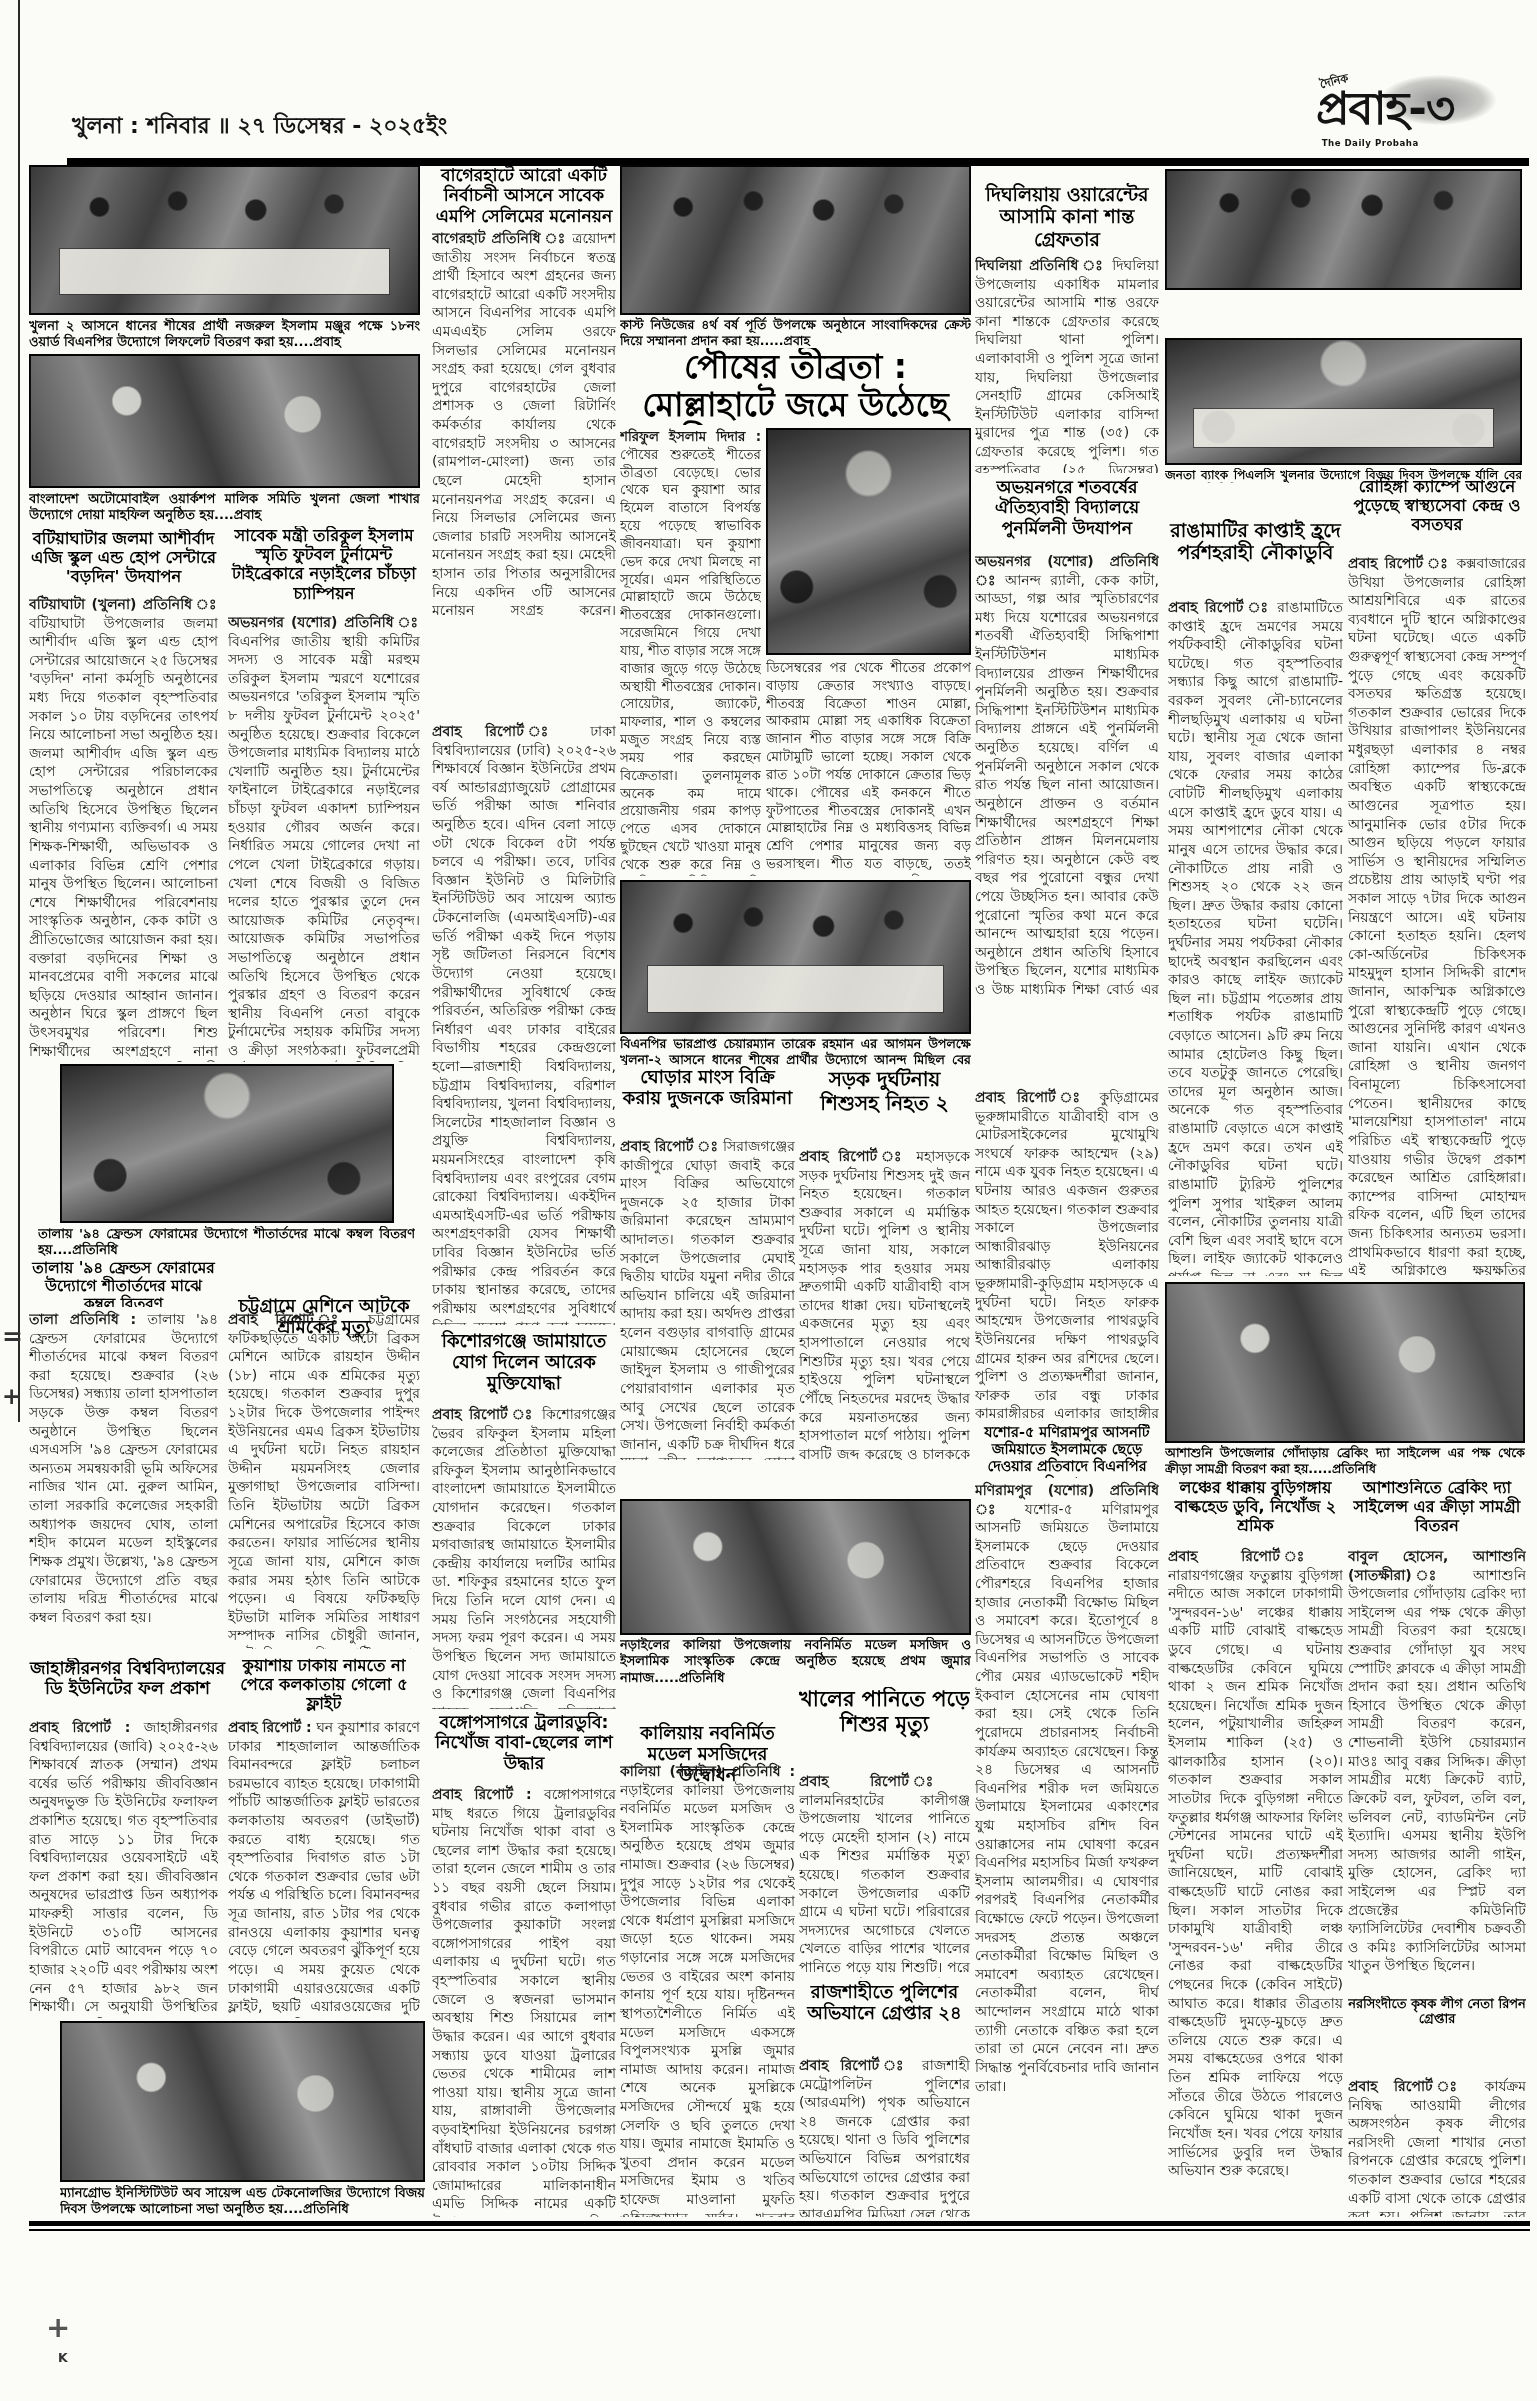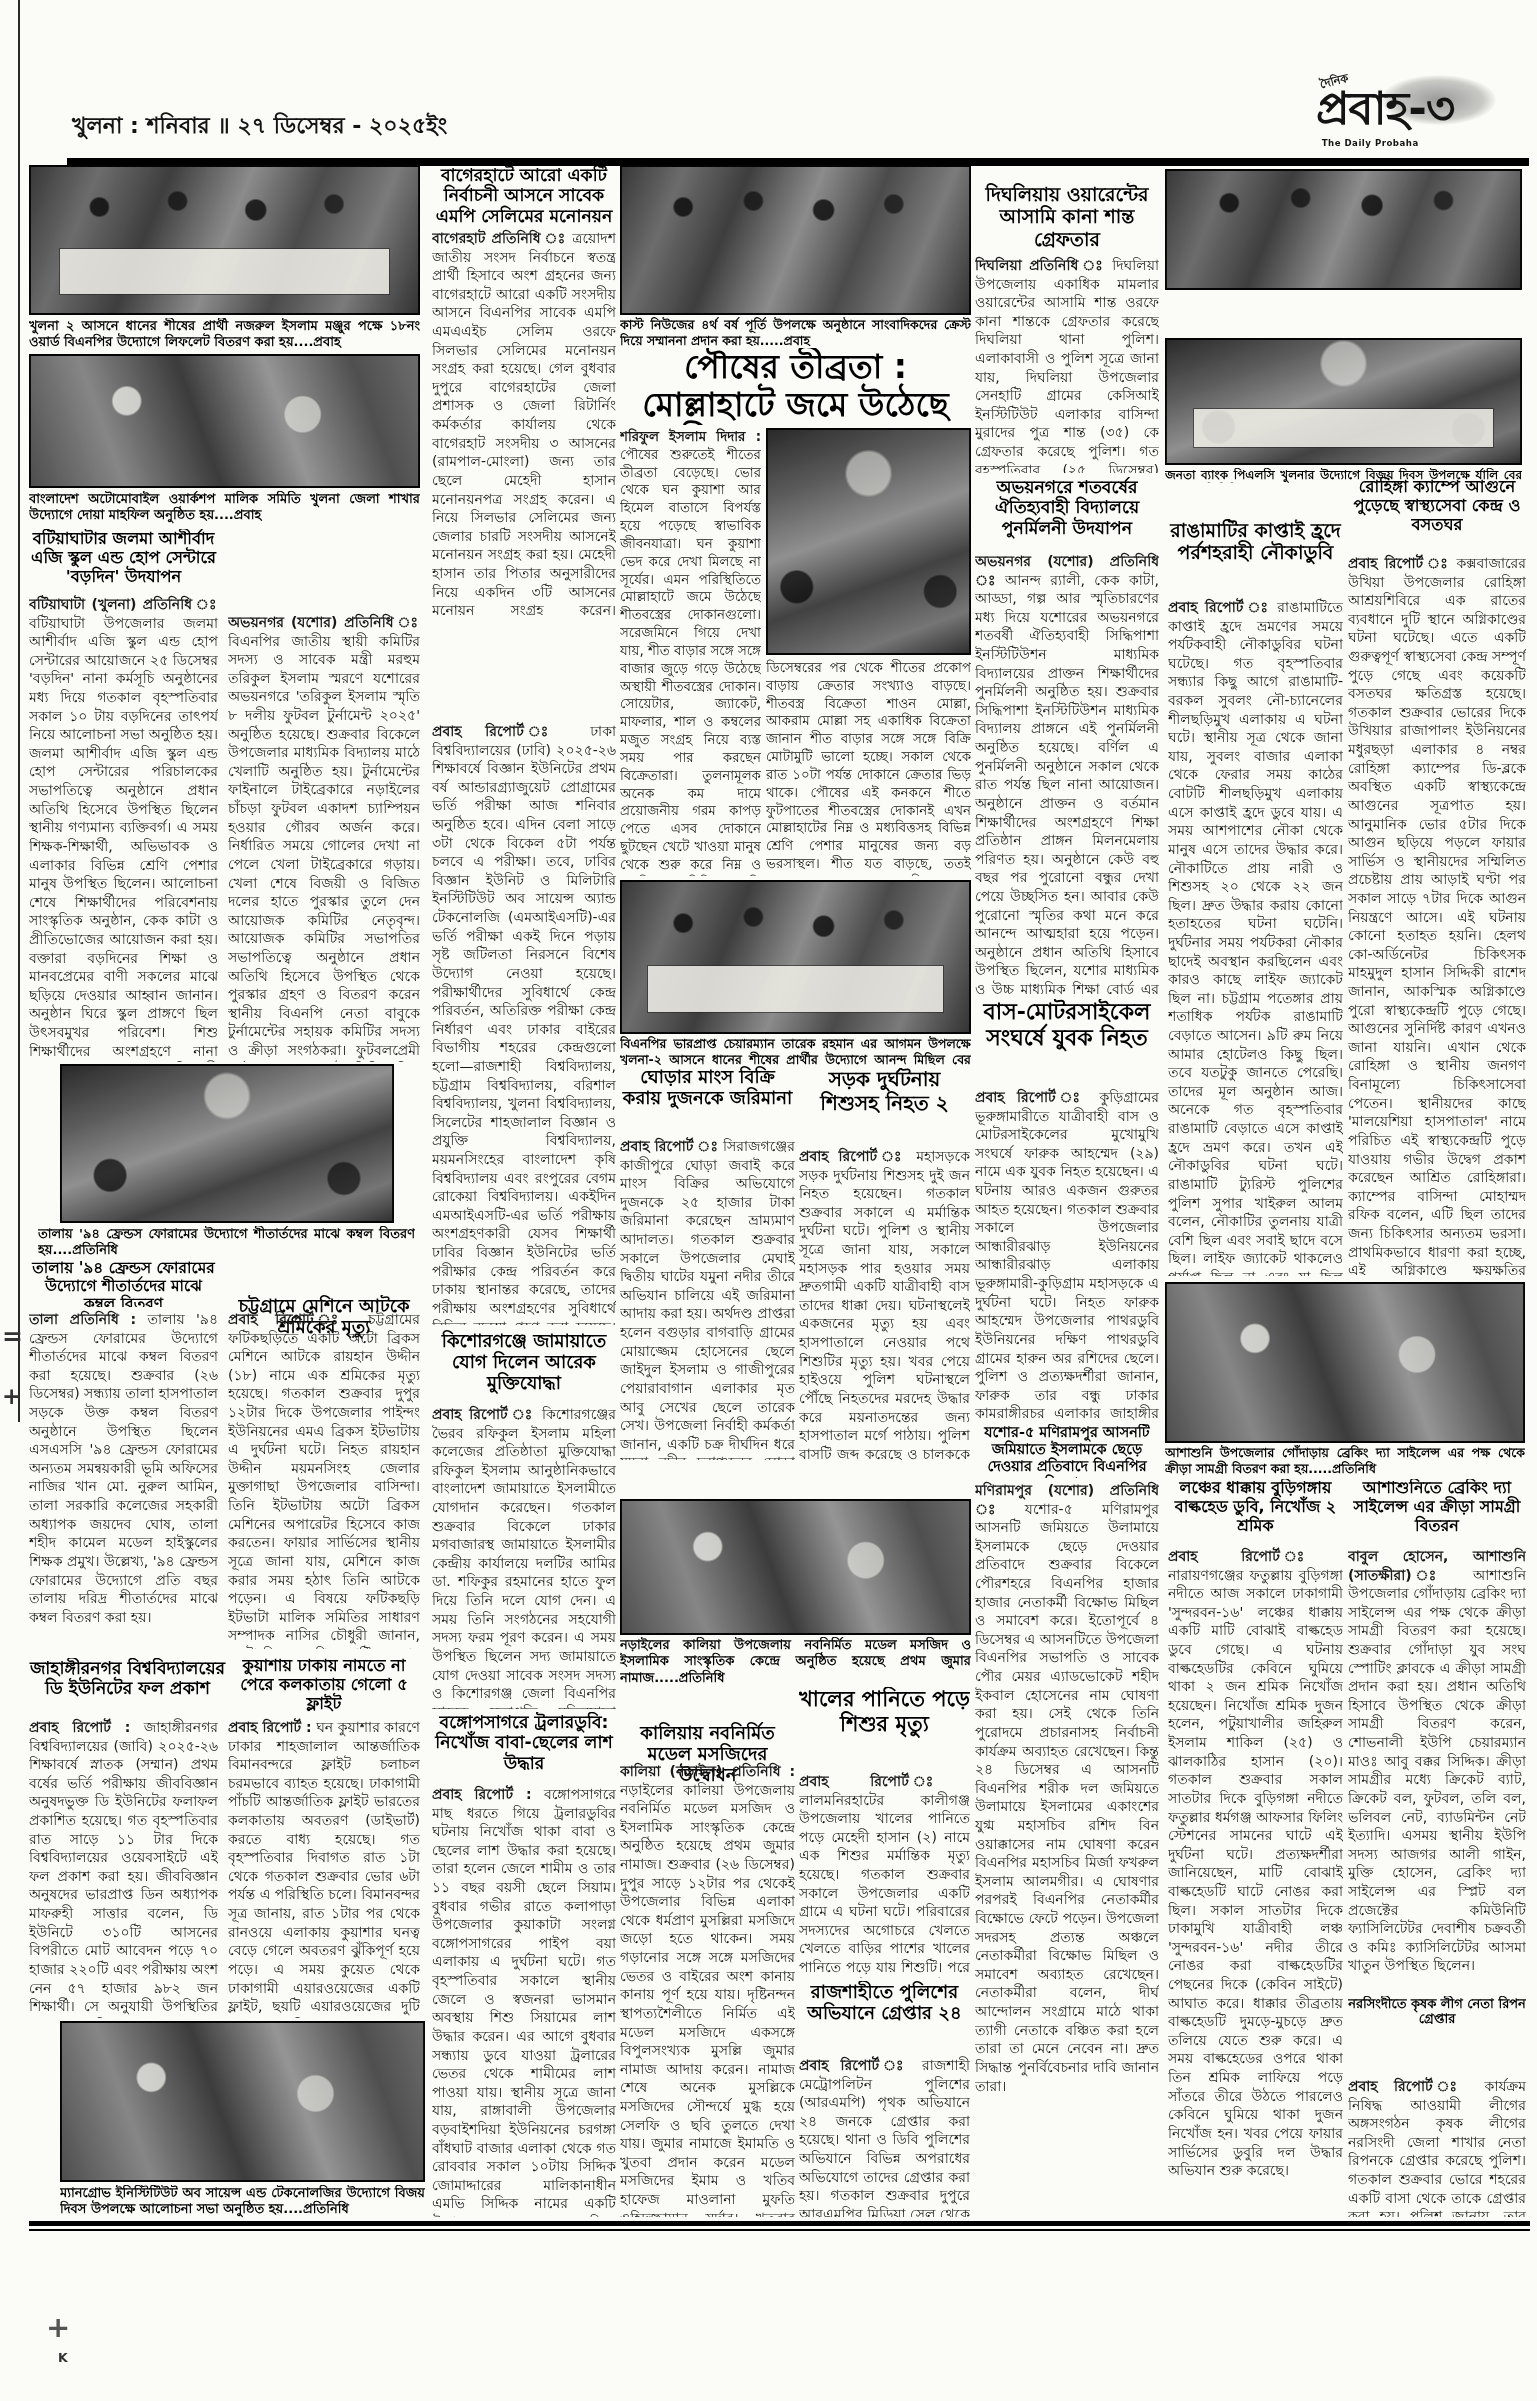--- a/index.html
+++ b/index.html
@@ -60,20 +60,21 @@
   <div class="cap" style="left:29px;top:318px;width:391px;height:35px;">খুলনা ২ আসনে ধানের শীষের প্রার্থী নজরুল ইসলাম মঞ্জুর পক্ষে ১৮নং ওয়ার্ড বিএনপির উদ্যোগে লিফলেট বিতরণ করা হয়....প্রবাহ</div>
 
   <div class="photo pB" style="left:29px;top:354px;width:391px;height:134px;"></div>
   <div class="cap" style="left:29px;top:491px;width:391px;height:33px;">বাংলাদেশ অটোমোবাইল ওয়ার্কশপ মালিক সমিতি খুলনা জেলা শাখার উদ্যোগে দোয়া মাহফিল অনুষ্ঠিত হয়....প্রবাহ</div>
 
   <div class="hl" style="left:29px;top:529px;width:189px;height:61px;font-size:16.3px;">বটিয়াঘাটার জলমা আশীর্বাদ এজি স্কুল এন্ড হোপ সেন্টারে 'বড়দিন' উদযাপন</div>
   <div class="bd" style="left:29px;top:595px;width:189px;height:467px;">
     <b>বটিয়াঘাটা (খুলনা) প্রতিনিধি ঃ</b> <span>বটিয়াঘাটা উপজেলার জলমা আশীর্বাদ এজি স্কুল এন্ড হোপ সেন্টারের আয়োজনে ২৫ ডিসেম্বর 'বড়দিন' নানা কর্মসূচি অনুষ্ঠানের মধ্য দিয়ে গতকাল বৃহস্পতিবার সকাল ১০ টায় বড়দিনের তাৎপর্য নিয়ে আলোচনা সভা অনুষ্ঠিত হয়। জলমা আশীর্বাদ এজি স্কুল এন্ড হোপ সেন্টারের পরিচালকের সভাপতিত্বে অনুষ্ঠানে প্রধান অতিথি হিসেবে উপস্থিত ছিলেন স্থানীয় গণ্যমান্য ব্যক্তিবর্গ। এ সময় শিক্ষক-শিক্ষার্থী, অভিভাবক ও এলাকার বিভিন্ন শ্রেণি পেশার মানুষ উপস্থিত ছিলেন। আলোচনা শেষে শিক্ষার্থীদের পরিবেশনায় সাংস্কৃতিক অনুষ্ঠান, কেক কাটা ও প্রীতিভোজের আয়োজন করা হয়। বক্তারা বড়দিনের শিক্ষা ও মানবপ্রেমের বাণী সকলের মাঝে ছড়িয়ে দেওয়ার আহ্বান জানান। অনুষ্ঠান ঘিরে স্কুল প্রাঙ্গণে ছিল উৎসবমুখর পরিবেশ। শিশু শিক্ষার্থীদের অংশগ্রহণে নানা খেলাধুলা ও পুরস্কার বিতরণী অনুষ্ঠিত হয়।</span>
   </div>
 
+  <div class="hl" style="left:228px;top:526px;width:192px;height:83px;font-size:16.3px;">সাবেক মন্ত্রী তরিকুল ইসলাম স্মৃতি ফুটবল টুর্নামেন্ট টাইব্রেকারে নড়াইলের চাঁচড়া চ্যাম্পিয়ন</div>
   <div class="bd" style="left:228px;top:613px;width:192px;height:449px;">
     <b>অভয়নগর (যশোর) প্রতিনিধি ঃ</b> <span>বিএনপির জাতীয় স্থায়ী কমিটির সদস্য ও সাবেক মন্ত্রী মরহুম তরিকুল ইসলাম স্মরণে যশোরের অভয়নগরে 'তরিকুল ইসলাম স্মৃতি ৮ দলীয় ফুটবল টুর্নামেন্ট ২০২৫' অনুষ্ঠিত হয়েছে। শুক্রবার বিকেলে উপজেলার মাধ্যমিক বিদ্যালয় মাঠে খেলাটি অনুষ্ঠিত হয়। টুর্নামেন্টের ফাইনালে টাইব্রেকারে নড়াইলের চাঁচড়া ফুটবল একাদশ চ্যাম্পিয়ন হওয়ার গৌরব অর্জন করে। নির্ধারিত সময়ে গোলের দেখা না পেলে খেলা টাইব্রেকারে গড়ায়। খেলা শেষে বিজয়ী ও বিজিত দলের হাতে পুরস্কার তুলে দেন আয়োজক কমিটির নেতৃবৃন্দ। আয়োজক কমিটির সভাপতির সভাপতিত্বে অনুষ্ঠানে প্রধান অতিথি হিসেবে উপস্থিত থেকে পুরস্কার গ্রহণ ও বিতরণ করেন স্থানীয় বিএনপি নেতা বাবুকে টুর্নামেন্টের সহায়ক কমিটির সদস্য ও ক্রীড়া সংগঠকরা। ফুটবলপ্রেমী দর্শকদের প্রধান উপস্থিতি ছিল চোখে পড়ার মতো।</span>
   </div>
 
   <div class="photo pC" style="left:60px;top:1064px;width:334px;height:159px;"></div>
   <div class="cap" style="left:38px;top:1226px;width:377px;height:31px;">তালায় '৯৪ ফ্রেন্ডস ফোরামের উদ্যোগে শীতার্তদের মাঝে কম্বল বিতরণ হয়....প্রতিনিধি</div>
 
   <div class="hl" style="left:29px;top:1259px;width:189px;height:48px;font-size:15.4px;">তালায় '৯৪ ফ্রেন্ডস ফোরামের উদ্যোগে শীতার্তদের মাঝে কম্বল বিতরণ</div>
   <div class="bd" style="left:29px;top:1310px;width:189px;height:344px;">
     <b>তালা প্রতিনিধি :</b> <span>তালায় '৯৪ ফ্রেন্ডস ফোরামের উদ্যোগে শীতার্তদের মাঝে কম্বল বিতরণ করা হয়েছে। শুক্রবার (২৬ ডিসেম্বর) সন্ধ্যায় তালা হাসপাতাল সড়কে উক্ত কম্বল বিতরণ অনুষ্ঠানে উপস্থিত ছিলেন এসএসসি '৯৪ ফ্রেন্ডস ফোরামের অন্যতম সমন্বয়কারী ভূমি অফিসের নাজির খান মো. নুরুল আমিন, তালা সরকারি কলেজের সহকারী অধ্যাপক জয়দেব ঘোষ, তালা শহীদ কামেল মডেল হাইস্কুলের শিক্ষক প্রমুখ। উল্লেখ্য, '৯৪ ফ্রেন্ডস ফোরামের উদ্যোগে প্রতি বছর তালায় দরিদ্র শীতার্তদের মাঝে কম্বল বিতরণ করা হয়।</span>
@@ -178,21 +179,20 @@
   <div class="hl" style="left:1168px;top:519px;width:175px;height:75px;font-size:19px;">রাঙামাটির কাপ্তাই হ্রদে পর্রশহরাহী নৌকাডুবি</div>
   <div class="bd" style="left:1168px;top:598px;width:175px;height:678px;">
     <b>প্রবাহ রিপোর্ট ঃ</b> <span>রাঙামাটিতে কাপ্তাই হ্রদে ভ্রমণের সময়ে পর্যটকবাহী নৌকাডুবির ঘটনা ঘটেছে। গত বৃহস্পতিবার সন্ধ্যার কিছু আগে রাঙামাটি-বরকল সুবলং নৌ-চ্যানেলের শীলছড়িমুখ এলাকায় এ ঘটনা ঘটে। স্থানীয় সূত্র থেকে জানা যায়, সুবলং বাজার এলাকা থেকে ফেরার সময় কাঠের বোটটি শীলছড়িমুখ এলাকায় এসে কাপ্তাই হ্রদে ডুবে যায়। এ সময় আশপাশের নৌকা থেকে মানুষ এসে তাদের উদ্ধার করে। নৌকাটিতে প্রায় নারী ও শিশুসহ ২০ থেকে ২২ জন ছিল। দ্রুত উদ্ধার করায় কোনো হতাহতের ঘটনা ঘটেনি। দুর্ঘটনার সময় পর্যটকরা নৌকার ছাদেই অবস্থান করছিলেন এবং কারও কাছে লাইফ জ্যাকেট ছিল না। চট্টগ্রাম পতেঙ্গার প্রায় শতাধিক পর্যটক রাঙামাটি বেড়াতে আসেন। ৯টি রুম নিয়ে আমার হোটেলও কিছু ছিল। তবে যতটুকু জানতে পেরেছি। তাদের মূল অনুষ্ঠান আজ। অনেকে গত বৃহস্পতিবার রাঙামাটি বেড়াতে এসে কাপ্তাই হ্রদে ভ্রমণ করে। তখন এই নৌকাডুবির ঘটনা ঘটে। রাঙামাটি ট্যুরিস্ট পুলিশের পুলিশ সুপার খাইরুল আলম বলেন, নৌকাটির তুলনায় যাত্রী বেশি ছিল এবং সবাই ছাদে বসে ছিল। লাইফ জ্যাকেট থাকলেও পর্যাপ্ত ছিল না এবং যা ছিল তাও পর্যটকরা পরিধান করেনি বলে শুনেছি। বিভিন্ন ঘাট থেকে পর্যটকদের ওঠানামা করে এবং আমাদের লোকবলের সংকটের কারণে আমরাও সেইভাবে বিষয়টি দেখার সুযোগও পাইনি। তবে বিষয়টি নিয়ে জেলা প্রশাসকের সঙ্গে আলোচনা করে ঘাট কমিয়ে আনা যায় কি না। রাঙামাটি জেলা প্রশাসক নাজমা আসরাফী বলেন, আমরা বিষয়টি অবগত। আইনশৃঙ্খলা বিষয়ে সদর উপজেলা নির্বাহী অফিসার বোট মালিক সমিতিগুলোর সঙ্গে কথা বলেছে। আর পর্যটন তো জেলা পরিষদের কাছে ন্যস্ত বিষয়টি তারা ভালো বলতে পারবেন।</span>
   </div>
 
   <div class="hl" style="left:1348px;top:477px;width:178px;height:73px;font-size:16.3px;">রোহিঙ্গা ক্যাম্পে আগুনে পুড়েছে স্বাস্থ্যসেবা কেন্দ্র ও বসতঘর</div>
   <div class="bd" style="left:1348px;top:554px;width:178px;height:721px;">
     <b>প্রবাহ রিপোর্ট ঃ</b> <span>কক্সবাজারের উখিয়া উপজেলার রোহিঙ্গা আশ্রয়শিবিরে এক রাতের ব্যবধানে দুটি স্থানে অগ্নিকাণ্ডের ঘটনা ঘটেছে। এতে একটি গুরুত্বপূর্ণ স্বাস্থ্যসেবা কেন্দ্র সম্পূর্ণ পুড়ে গেছে এবং কয়েকটি বসতঘর ক্ষতিগ্রস্ত হয়েছে। গতকাল শুক্রবার ভোরের দিকে উখিয়ার রাজাপালং ইউনিয়নের মধুরছড়া এলাকার ৪ নম্বর রোহিঙ্গা ক্যাম্পের ডি-ব্লকে অবস্থিত একটি স্বাস্থ্যকেন্দ্রে আগুনের সূত্রপাত হয়। আনুমানিক ভোর ৫টার দিকে আগুন ছড়িয়ে পড়লে ফায়ার সার্ভিস ও স্থানীয়দের সম্মিলিত প্রচেষ্টায় প্রায় আড়াই ঘণ্টা পর সকাল সাড়ে ৭টার দিকে আগুন নিয়ন্ত্রণে আসে। এই ঘটনায় কোনো হতাহত হয়নি। হেলথ কো-অর্ডিনেটর চিকিৎসক মাহমুদুল হাসান সিদ্দিকী রাশেদ জানান, আকস্মিক অগ্নিকাণ্ডে পুরো স্বাস্থ্যকেন্দ্রটি পুড়ে গেছে। আগুনের সুনির্দিষ্ট কারণ এখনও জানা যায়নি। এখান থেকে রোহিঙ্গা ও স্থানীয় জনগণ বিনামূল্যে চিকিৎসাসেবা পেতেন। স্থানীয়দের কাছে 'মালয়েশিয়া হাসপাতাল' নামে পরিচিত এই স্বাস্থ্যকেন্দ্রটি পুড়ে যাওয়ায় গভীর উদ্বেগ প্রকাশ করেছেন আশ্রিত রোহিঙ্গারা। ক্যাম্পের বাসিন্দা মোহাম্মদ রফিক বলেন, এটি ছিল তাদের জন্য চিকিৎসার অন্যতম ভরসা। প্রাথমিকভাবে ধারণা করা হচ্ছে, এই অগ্নিকাণ্ডে ক্ষয়ক্ষতির পরিমাণ কোটি টাকার বেশি হতে পারে। উখিয়া ফায়ার সার্ভিসের স্টেশন অফিসার ডনার ত্রিপুরা জানান, একটি ইউনিট আগুন নেভাতে কাজ করেছে এবং তদন্ত শেষে আগুনের কারণ জানা যাবে। এদিকে এর আগের দিন গত বৃহস্পতিবার রাত আনুমানিক ১০টার দিকে কুতুপালং নিবন্ধিত রোহিঙ্গা ক্যাম্পের বি-ব্লকে আরেকটি অগ্নিকাণ্ডের ঘটনায় অন্তত পাঁচটি বসতঘর পুড়ে যায়।</span>
   </div>
 
-  <div class="hl" style="left:975px;top:999px;width:184px;height:85px;font-size:22px;">বাস-মোটরসাইকেল সংঘর্ষে যুবক নিহত</div>
   <div class="bd" style="left:975px;top:1088px;width:184px;height:332px;">
     <b>প্রবাহ রিপোর্ট ঃ</b> <span>কুড়িগ্রামের ভূরুঙ্গামারীতে যাত্রীবাহী বাস ও মোটরসাইকেলের মুখোমুখি সংঘর্ষে ফারুক আহম্মেদ (২৯) নামে এক যুবক নিহত হয়েছেন। এ ঘটনায় আরও একজন গুরুতর আহত হয়েছেন। গতকাল শুক্রবার সকালে উপজেলার আন্ধারীরঝাড় ইউনিয়নের আন্ধারীরঝাড় এলাকায় ভূরুঙ্গামারী-কুড়িগ্রাম মহাসড়কে এ দুর্ঘটনা ঘটে। নিহত ফারুক আহম্মেদ উপজেলার পাথরডুবি ইউনিয়নের দক্ষিণ পাথরডুবি গ্রামের হারুন অর রশিদের ছেলে। পুলিশ ও প্রত্যক্ষদর্শীরা জানান, ফারুক তার বন্ধু ঢাকার কামরাঙ্গীরচর এলাকার জাহাঙ্গীর আলম অপুকে সঙ্গে নিয়ে মোটরসাইকেলে করে কুড়িগ্রাম যাচ্ছিলেন। পথে আন্ধারীরঝাড় এলাকায় ঢাকা থেকে ভূরুঙ্গামারীগামী পাভেল পরিবহনের একটি বাসের সঙ্গে মুখোমুখি সংঘর্ষ হয়। জাহাঙ্গীর আলম অপুর অবস্থা আশঙ্কাজনক হওয়ায় তাকে উন্নত চিকিৎসার জন্য রংপুর মেডিক্যাল কলেজ হাসপাতালে পাঠানো হয়েছে। ভূরুঙ্গামারী থানার ওসি অজিম উদ্দিন দুর্ঘটনার সত্যতা নিশ্চিত করে বলেন, দুর্ঘটনাকবলিত বাস ও মোটরসাইকেল পুলিশ হেফাজতে রাখা হয়েছে। এ বিষয়ে আইনগত ব্যবস্থা প্রক্রিয়াধীন রয়েছে।</span>
   </div>
 
   <div class="hl" style="left:975px;top:1424px;width:184px;height:54px;font-size:14.4px;">যশোর-৫ মণিরামপুর আসনটি জমিয়াতে ইসলামকে ছেড়ে দেওয়ার প্রতিবাদে বিএনপির বিক্ষোভ</div>
   <div class="bd" style="left:975px;top:1481px;width:184px;height:736px;">
     <b>মণিরামপুর (যশোর) প্রতিনিধি ঃ</b> <span>যশোর-৫ মণিরামপুর আসনটি জমিয়তে উলামায়ে ইসলামকে ছেড়ে দেওয়ার প্রতিবাদে শুক্রবার বিকেলে পৌরশহরে বিএনপির হাজার হাজার নেতাকর্মী বিক্ষোভ মিছিল ও সমাবেশ করে। ইতোপূর্বে ৪ ডিসেম্বর এ আসনটিতে উপজেলা বিএনপির সভাপতি ও সাবেক পৌর মেয়র এ্যাডভোকেট শহীদ ইকবাল হোসেনের নাম ঘোষণা করা হয়। সেই থেকে তিনি পুরোদমে প্রচারনাসহ নির্বাচনী কার্যক্রম অব্যাহত রেখেছেন। কিন্তু ২৪ ডিসেম্বর এ আসনটি বিএনপির শরীক দল জমিয়তে উলামায়ে ইসলামের একাংশের যুগ্ম মহাসচিব রশিদ বিন ওয়াক্কাসের নাম ঘোষণা করেন বিএনপির মহাসচিব মির্জা ফখরুল ইসলাম আলমগীর। এ ঘোষণার পরপরই বিএনপির নেতাকর্মীর বিক্ষোভে ফেটে পড়েন। উপজেলা সদরসহ প্রত্যন্ত অঞ্চলে নেতাকর্মীরা বিক্ষোভ মিছিল ও সমাবেশ অব্যাহত রেখেছেন। নেতাকর্মীরা বলেন, দীর্ঘ আন্দোলন সংগ্রামে মাঠে থাকা ত্যাগী নেতাকে বঞ্চিত করা হলে তারা তা মেনে নেবেন না। দ্রুত সিদ্ধান্ত পুনর্বিবেচনার দাবি জানান তারা।</span>
   </div>
 
   <div class="photo pB" style="left:1165px;top:1282px;width:360px;height:161px;"></div>

